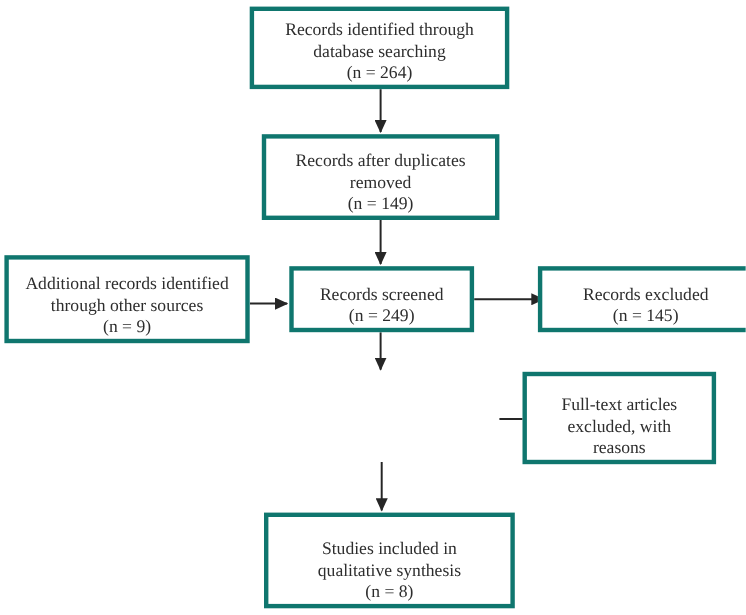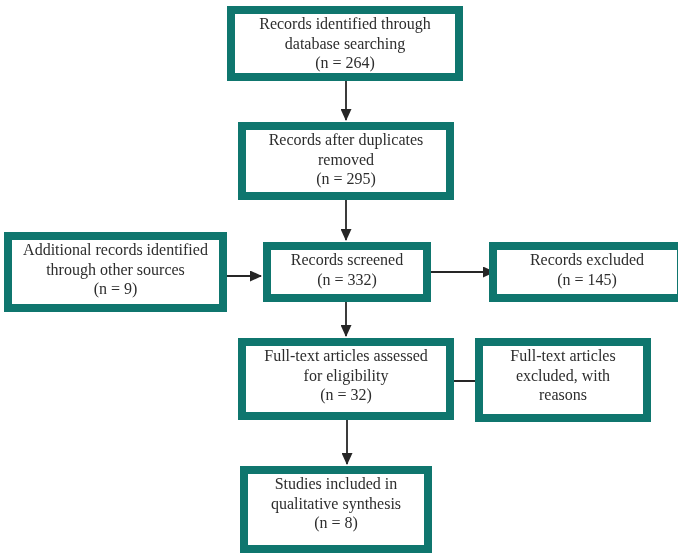--- a/index.html
+++ b/index.html
@@ -7,24 +7,24 @@
     position: relative;
     width: 678px;
     height: 559px;
     background: #ffffff;
     font-family: "Liberation Serif", "DejaVu Serif", serif;
     overflow: hidden;
   }
   .box {
     position: absolute;
     box-sizing: border-box;
-    border: 8px solid #0f766e;
+    border: 4px solid #0f766e;
     background: #ffffff;
     display: flex;
-    align-items: flex-start;
+    align-items: flex-end;
     justify-content: center;
     text-align: center;
     color: #2d2d2d;
     font-size: 16px;
     line-height: 1.22;
   }
   .box span { white-space: pre-line; display: block; padding: 0 4px; }
   #arrow-layer {
     position: absolute;
     left: 0; top: 0;
@@ -33,21 +33,21 @@
   }
   #arrow-layer line { stroke: #262626; stroke-width: 1.8; }
   
   #box-identified        { left: 227px; top:   6px; width: 236px; height: 75px; }
   #box-duplicates        { left: 238px; top: 122px; width: 216px; height: 78px; }
   #box-additional        { left:   4px; top: 232px; width: 223px; height: 80px; }
   #box-screened          { left: 263px; top: 242px; width: 168px; height: 60px; }
   #box-excluded          { left: 489px; top: 242px; width: 196px; height: 60px; }
   #box-fulltext          { left: 238px; top: 338px; width: 216px; height: 82px; }
   #box-fulltext-excluded { left: 475px; top: 338px; width: 176px; height: 84px; }
-  #box-studies           { left: 240px; top: 466px; width: 192px; height: 87px; }
+  #box-studies           { left: 240px; top: 466px; width: 228px; height: 87px; }
 </style>
 </head>
 <body>
 
 <div id="canvas">
 
   <svg id="arrow-layer" width="678" height="559" viewBox="0 0 678 559" xmlns="http://www.w3.org/2000/svg">
     <defs>
       <marker id="ah" markerUnits="userSpaceOnUse" markerWidth="12" markerHeight="11" refX="11" refY="5.5" orient="auto">
         <path d="M0,0 L12,5.5 L0,11 Z" fill="#262626"></path>
@@ -64,44 +64,39 @@
 
   <div class="box" id="box-identified">
     <span>Records identified through
 database searching
 (n = 264)</span>
   </div>
 
   <div class="box" id="box-duplicates">
     <span>Records after duplicates
 removed
-(n = 295)</span>
+(n = 149)</span>
   </div>
 
   <div class="box" id="box-additional">
     <span>Additional records identified
 through other sources
 (n = 9)</span>
   </div>
 
   <div class="box" id="box-screened">
     <span>Records screened
-(n = 332)</span>
+(n = 249)</span>
   </div>
 
   <div class="box" id="box-excluded">
     <span>Records excluded
 (n = 145)</span>
   </div>
 
-  <div class="box" id="box-fulltext">
-    <span>Full-text articles assessed
-for eligibility
-(n = 32)</span>
-  </div>
 
   <div class="box" id="box-fulltext-excluded">
     <span>Full-text articles
 excluded, with
 reasons</span>
   </div>
 
   <div class="box" id="box-studies">
     <span>Studies included in
 qualitative synthesis

